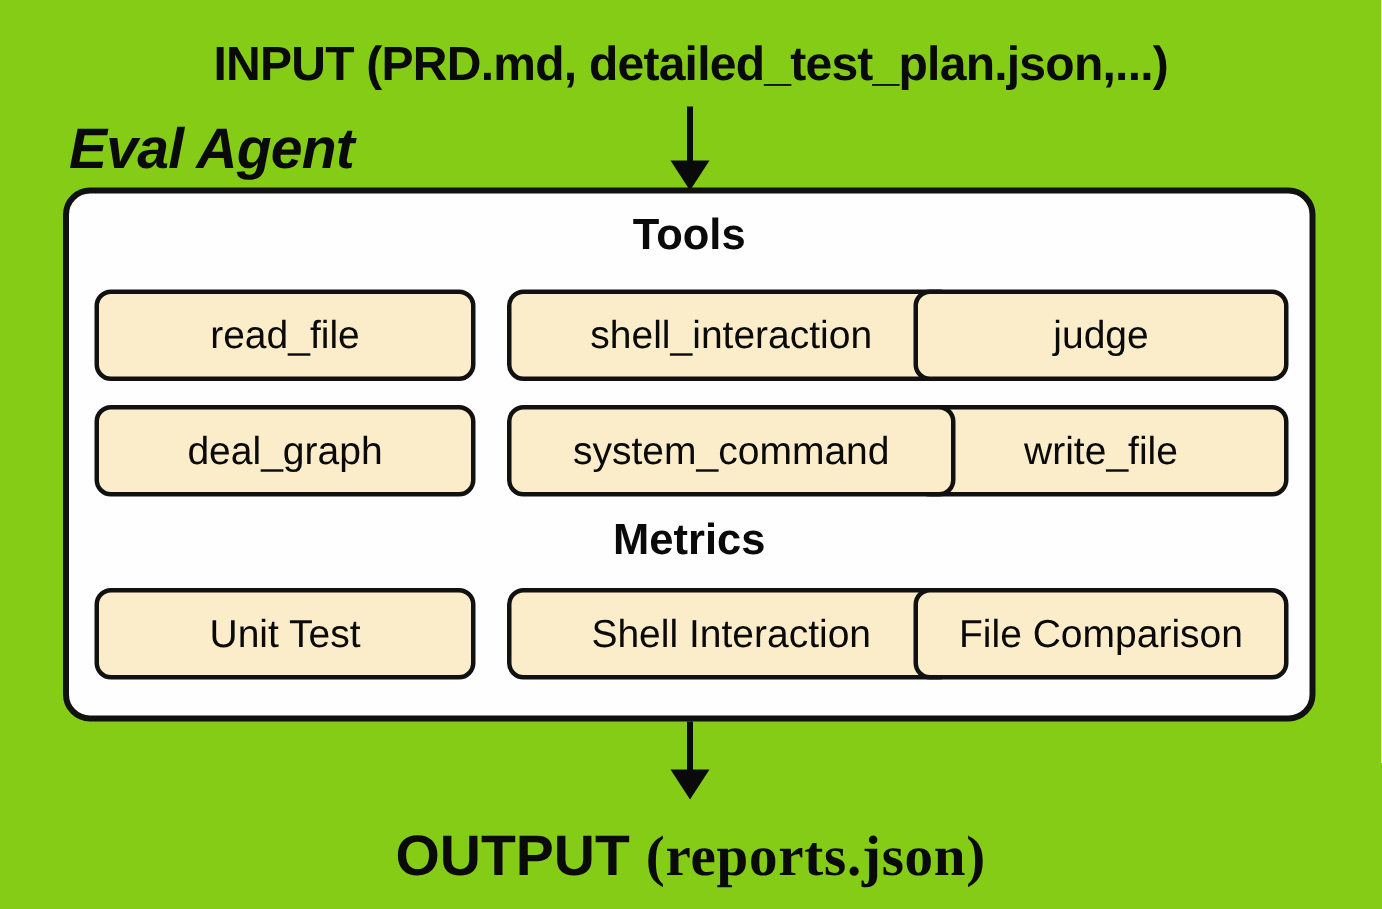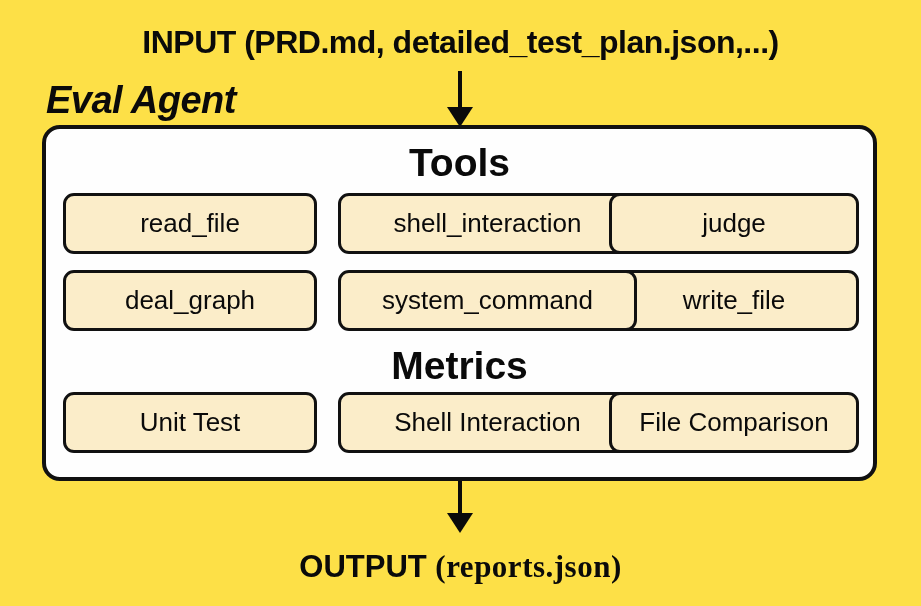--- a/index.html
+++ b/index.html
@@ -5,21 +5,21 @@
   html, body {
     margin: 0;
     padding: 0;
     background: #fefefe;
     font-family: "Liberation Sans", sans-serif;
   }
   .canvas {
     position: relative;
     width: 921px;
     height: 606px;
-    background: #fde047;
+    background: #84cc16;
     overflow: hidden;
   }
   .input-label {
     position: absolute;
     top: 24px;
     left: 0;
     width: 921px;
     text-align: center;
     font-size: 32px;
     font-weight: bold;
@@ -67,21 +67,21 @@
     box-sizing: border-box;
     border: 4px solid #111111;
     border-radius: 18px;
     background: #fefefe;
   }
   .section-header {
     position: absolute;
     left: 0;
     width: 100%;
     text-align: center;
-    font-size: 39px;
+    font-size: 29px;
     font-weight: bold;
     color: #0a0a0a;
   }
   .tools-header   { top: 12px; }
   .metrics-header { top: 215px; }
   .node-box {
     position: absolute;
     box-sizing: border-box;
     height: 61px;
     background: #fbedc9;
@@ -99,21 +99,21 @@
   .col3 { left: 563px; width: 250px; }
   .row1 { top: 64px;  }
   .row2 { top: 141px; }
   .row3 { top: 263px; }
   .output-label {
     position: absolute;
     top: 549px;
     left: 0;
     width: 921px;
     text-align: center;
-    font-size: 31px;
+    font-size: 38px;
     font-weight: bold;
     color: #0a0a0a;
   }
   .output-label .serif {
     font-family: "Liberation Serif", serif;
     letter-spacing: 0.5px;
   }
 </style>
 </head>
 <body>

